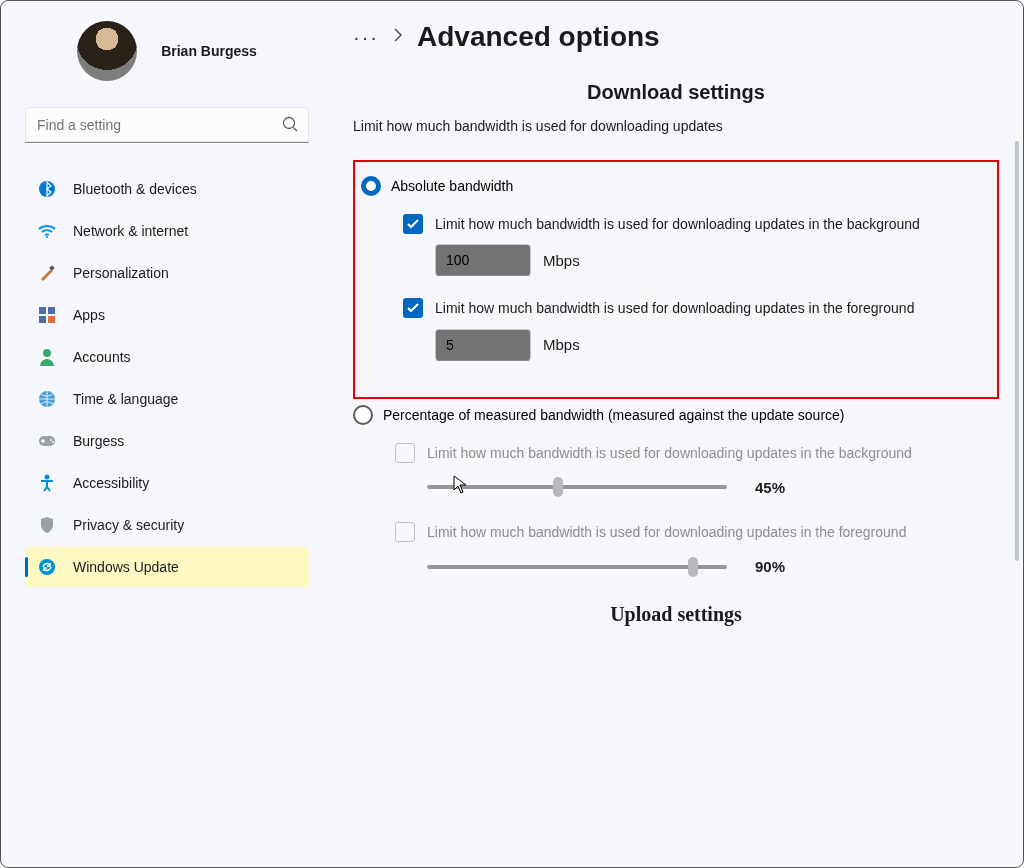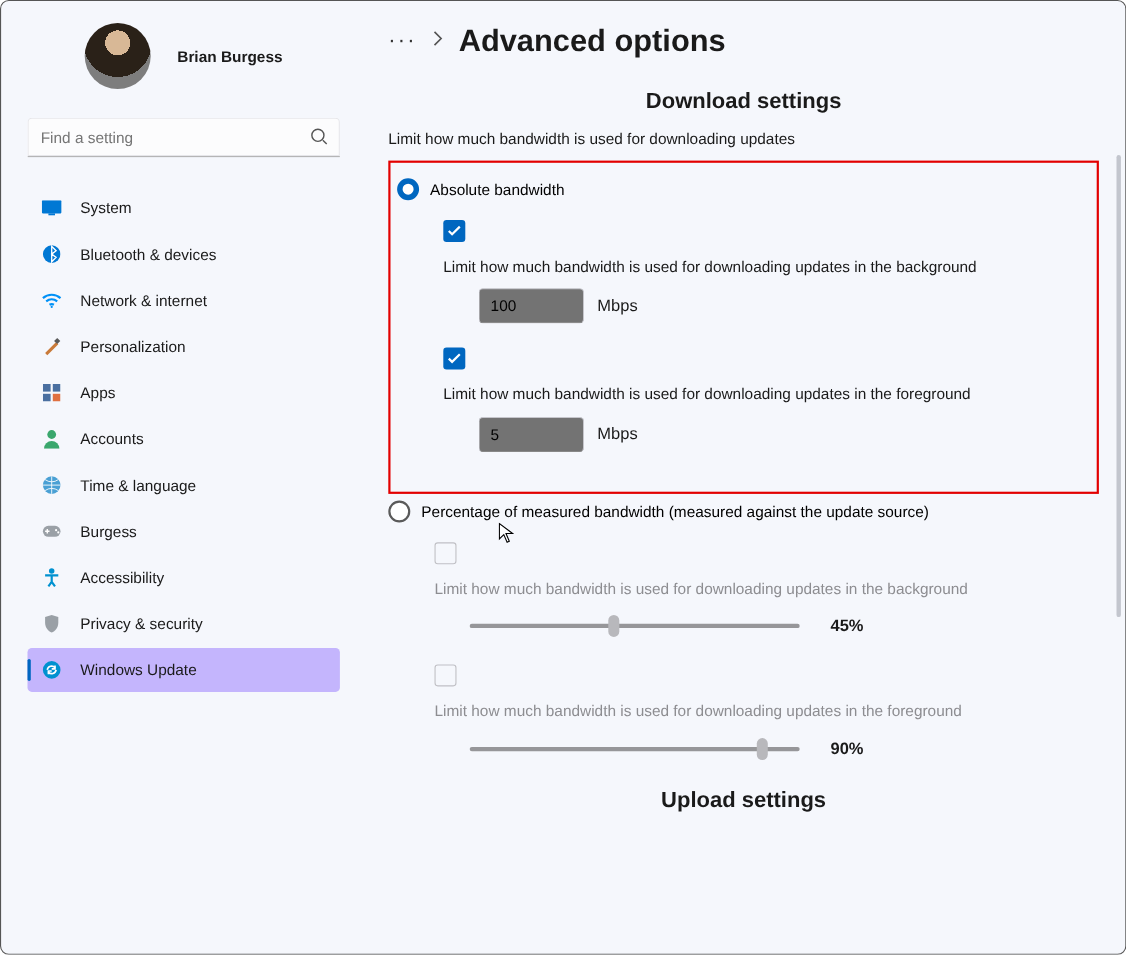--- a/index.html
+++ b/index.html
@@ -19,41 +19,41 @@
   .profile { display: flex; align-items: center; gap: 24px; margin-bottom: 26px; justify-content: center; }
   .avatar { width: 60px; height: 60px; border-radius: 50%; background: radial-gradient(circle at 50% 30%, #d8b896 0 22%, #2a2118 22% 60%, #7d7d7d 60%); }
   .username { font-weight: 600; font-size: 14px; color: #1a1a1a; }
   
   .searchbox { position: relative; margin-bottom: 26px; }
   .searchbox input { width: 100%; height: 36px; border: none; border-bottom: 1.5px solid #888; background: #fcfcfd; border-radius: 4px 4px 0 0; padding: 0 36px 0 12px; font-size: 14px; outline:none; box-shadow: inset 0 0 0 1px #e6e6ea; }
   .searchbox .sicon { position: absolute; right: 10px; top: 8px; }
   
   .nav { display:flex; flex-direction:column; gap:2px; }
   .nav-item { display:flex; align-items:center; gap:16px; height:40px; padding:0 12px; border-radius:4px; font-size:14px; color:#1a1a1a; cursor:pointer; position:relative; }
-  .nav-item.selected { background:#c4b5fd;text-align:right; }
+  .nav-item.selected { background:#fef9c3;text-align:right; }
   .nav-item.selected::before { content:""; position:absolute; left:0; top:10px; bottom:10px; width:3px; background:#0067c0; border-radius:2px; }
   .nav-icon { width:20px; height:20px; display:flex; align-items:center; justify-content:center; }
   
   .main { flex:1; padding: 20px 24px 0 32px; overflow-y:auto; position:relative; }
   .crumb-row { display:flex; align-items:center; gap:14px; margin-bottom: 28px; }
   .dots { font-size:20px; letter-spacing:2px; color:#333; cursor:pointer; }
   .chev { color:#555; }
   .page-title { font-size:28px; font-weight:600; color:#1a1a1a; }
   
   h2.section { font-size:20px; font-weight:600; color:#1a1a1a; margin: 4px 0 14px; text-align: center; }
-  .subline { font-size:14px; color:#1a1a1a; margin-bottom:12px; }
+  .subline { font-size:14px; color:#1a1a1a; margin-bottom:26px; }
   
   .highlight-box { border: 2px solid #e30000; padding: 14px 10px 14px 6px; margin-bottom: 6px; }
   
   .radio-row { display:flex; align-items:center; gap:10px; font-size:14px; cursor:pointer; margin-bottom:18px; }
   .radio { width:20px; height:20px; border-radius:50%; border:5px solid #0067c0; background:#fff; }
   .radio.off { border:2px solid #5a5a5a; }
   
   .opt-block { padding-left: 42px; display:flex; flex-direction:column; gap:6px; margin-bottom:8px; }
-  .chk-row { display:flex; align-items:flex-start; gap:12px; font-size:14px; color:#1a1a1a;flex-direction:column; }
+  .chk-row { display:flex; align-items:center; gap:12px; font-size:14px; color:#1a1a1a; }
   .chk { width:20px; height:20px; background:#0067c0; border-radius:3px; display:flex; align-items:center; justify-content:center; flex-shrink:0; }
   .chk.off { background:transparent; border:1.5px solid #8c8c8c; }
   .chk-label { line-height:1.45; }
   .disabled .chk-label { color:#8d8d91; }
   .disabled .chk { border-color:#c0c0c5; }
   
   .val-row { display:flex; align-items:center; gap:12px; padding-left:32px; margin-top:4px; margin-bottom:14px; }
   .val-input { width:96px; height:32px; border:1px solid #c6c6cc; border-bottom:1.5px solid #888; background:#737373; border-radius:4px; padding:0 10px; font-size:14px; }
   .unit { font-size:15px; color:#1a1a1a; }
   
@@ -80,29 +80,20 @@
         <div class="username">Brian Burgess</div>
       </div>
       <div class="searchbox">
         <input type="text" placeholder="Find a setting" style="">
         <span class="sicon"><svg width="18" height="18" viewBox="0 0 18 18">
               <circle cx="8" cy="8" r="5.5" stroke="#555" stroke-width="1.3" fill="none"></circle>
               <path d="M12.5 12.5 16 16" stroke="#555" stroke-width="1.3"></path>
             </svg></span>
       </div>
       <div class="nav">
-        <div class="nav-item">
-            <span class="nav-icon">
-              <svg width="18" height="14">
-                <rect width="18" height="12" rx="1" fill="#0078d4"></rect>
-                <rect x="6" y="12" width="6" height="2" fill="#0078d4"></rect>
-              </svg>
-            </span>
-            <span>System</span>
-          </div>
         <div class="nav-item">
             <span class="nav-icon">
               <svg width="16" height="18">
                 <circle cx="8" cy="9" r="8" fill="#0078d4"></circle>
                 <path d="M8 2v14l4-4-4-3 4-3-4-4z" stroke="#fff" stroke-width="1.2" fill="none"></path>
               </svg>
             </span>
             <span>Bluetooth &amp; devices</span>
           </div>
         <div class="nav-item">
@@ -266,21 +257,21 @@
           <span class="chk-label">Limit how much bandwidth is used for downloading updates in the foreground</span>
         </div>
         <div class="slider-row">
           <div class="track">
               <div class="thumb" style="left:87%"></div>
             </div>
           <span class="pct">90%</span>
         </div>
       </div>
 
-      <h2 class="section" style="margin-top:10px;">Upload settings</h2>
+      <h2 class="section" style="margin-top:10px;font-family:Liberation Serif, serif;">Upload settings</h2>
 
       <div class="scrollbar"></div>
     </div>
   </div>
 
   <svg class="cursor" width="16" height="20" viewBox="0 0 16 20">
       <path d="M1 1l0 14 4-4 3 7 2-1-3-7 6 0z" fill="#fff" stroke="#000" stroke-width="1"></path>
     </svg>
 </div>
 

